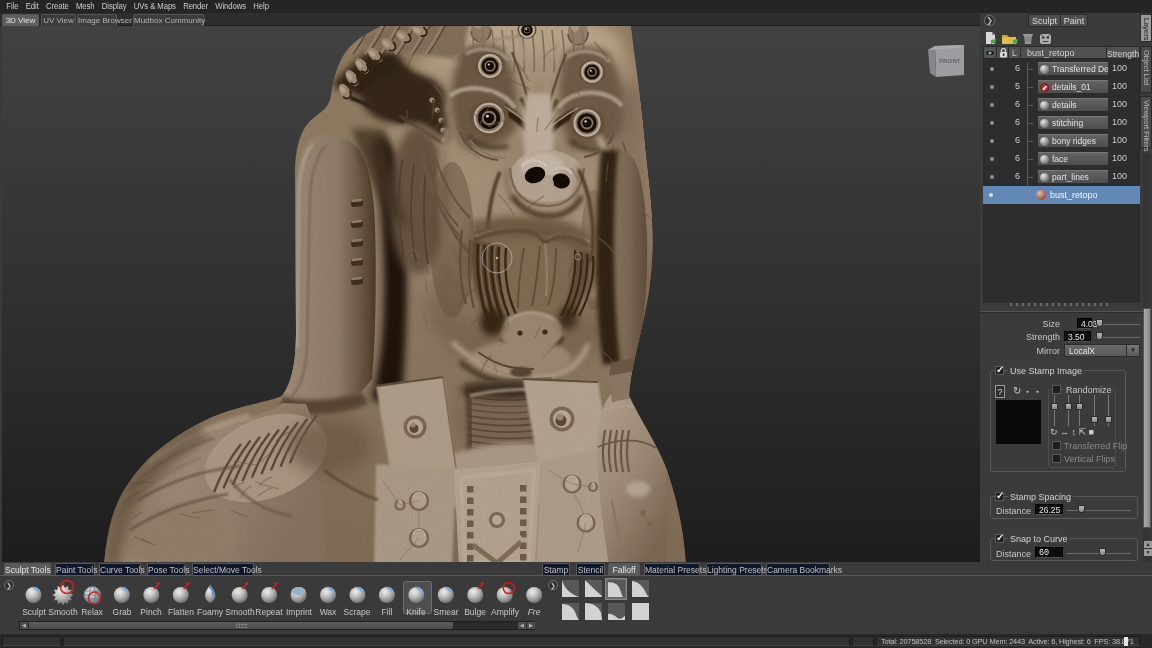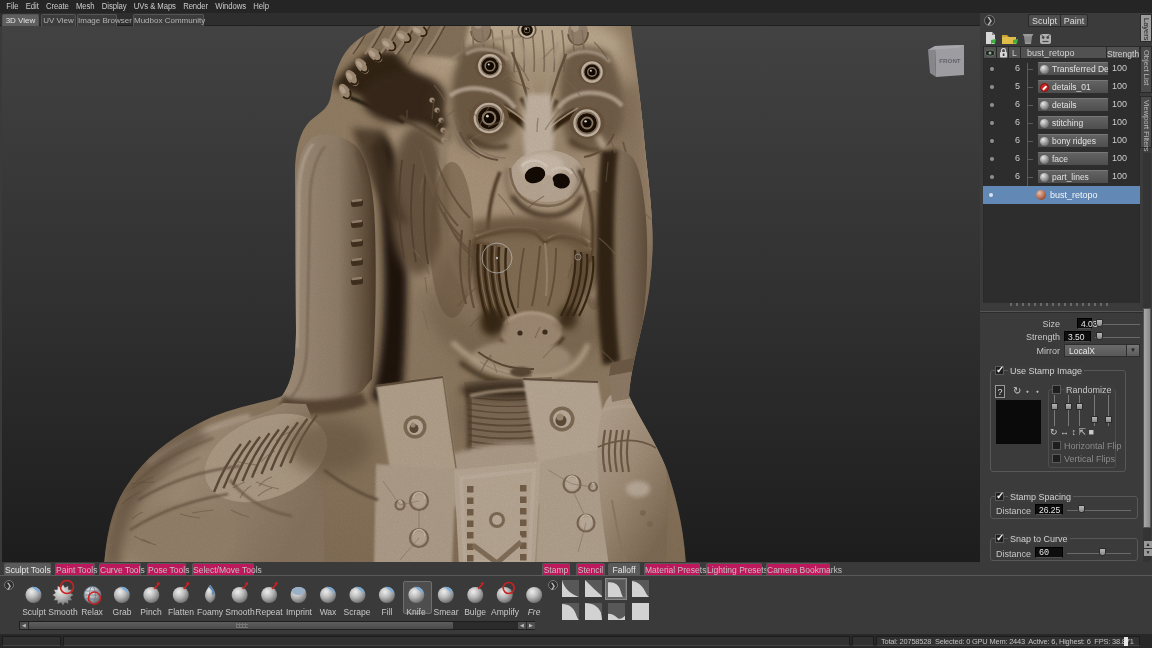--- a/index.html
+++ b/index.html
@@ -11,21 +11,21 @@
   #menubar{left:0;top:0;width:1152px;height:13px;color:#cbcbcb;font-size:8.5px;letter-spacing:-0.1px;line-height:13px;transform:scaleX(0.91);transform-origin:0 50%;}
   #menubar span{margin-right:8px;white-space:nowrap;}
   
   #tabrow{left:0;top:13px;width:980px;height:13px;background:#2e2e2e;border-bottom:1px solid #1f1f1f;}
   .ttab{position:absolute;top:1px;height:12px;background:#3c3c3c;border:1px solid #555;border-bottom:none;color:#b4b4b4;font-size:8px;line-height:11px;text-align:center;border-radius:2px 2px 0 0;white-space:nowrap;}
   .ttab.act{background:#5f5f5f;color:#e2e2e2;}
   
   #vp{left:2px;top:26px;width:978px;height:536px;background:linear-gradient(#424242,#2f2f2f 55%,#1d1d1d);overflow:hidden;}
   
   #tray{left:0;top:562px;width:1152px;height:72px;background:#3a3a3a;}
-  .btab{position:absolute;top:1px;height:13px;background:#be185d;border:1px solid #585858;border-bottom:none;color:#c0c0c0;font-size:8.5px;line-height:12px;text-align:center;border-radius:2px 2px 0 0;white-space:nowrap;}
+  .btab{position:absolute;top:1px;height:13px;background:#0f172a;border:1px solid #585858;border-bottom:none;color:#c0c0c0;font-size:8.5px;line-height:12px;text-align:center;border-radius:2px 2px 0 0;white-space:nowrap;}
   .btab.act{background:#5a5a5a;color:#e8e8e8;}
   .toolname{position:absolute;top:45px;width:40px;text-align:center;color:#c8c8c8;font-size:8.5px;white-space:nowrap;}
   
   #status{left:0;top:634px;width:1152px;height:14px;background:#282828;}
   .sseg{position:absolute;top:2px;height:10px;background:#313131;border:1px solid #1c1c1c;border-bottom-color:#454545;}
   
   #rpanel{left:980px;top:13px;width:172px;height:549px;background:#3b3b3b;}
   .rbtn{position:absolute;background:#4e4e4e;border:1px solid #292929;color:#dcdcdc;font-size:9px;text-align:center;}
   .lrow{position:absolute;left:4px;width:156px;height:18px;}
   .lbtn{position:absolute;left:53px;top:2px;width:72px;height:14px;background:linear-gradient(#636363,#4e4e4e);border:1px solid #2e2e2e;border-top-color:#787878;border-radius:2px;color:#e2e2e2;font-size:8.5px;line-height:13px;padding-left:14px;white-space:nowrap;overflow:hidden;}
@@ -669,21 +669,21 @@
 <div class="abs" style="left:88px;top:382px;width:1px;height:31px;background:#7a7a7a;"></div>
 <div class="abs" style="left:85px;top:390px;width:7px;height:7px;background:linear-gradient(#b5b5b5,#888);border:1px solid #2a2a2a;border-radius:1px;"></div>
 <div class="abs" style="left:99px;top:382px;width:1px;height:31px;background:#7a7a7a;"></div>
 <div class="abs" style="left:96px;top:390px;width:7px;height:7px;background:linear-gradient(#b5b5b5,#888);border:1px solid #2a2a2a;border-radius:1px;"></div>
 <div class="abs" style="left:114px;top:382px;width:1px;height:31px;background:#7a7a7a;"></div>
 <div class="abs" style="left:111px;top:403px;width:7px;height:7px;background:linear-gradient(#b5b5b5,#888);border:1px solid #2a2a2a;border-radius:1px;"></div>
 <div class="abs" style="left:128px;top:382px;width:1px;height:31px;background:#7a7a7a;"></div>
 <div class="abs" style="left:125px;top:403px;width:7px;height:7px;background:linear-gradient(#b5b5b5,#888);border:1px solid #2a2a2a;border-radius:1px;"></div>
 <div class="abs" style="left:70px;top:414px;width:66px;height:10px;color:#ccc;font-size:9px;line-height:10px;">↻&nbsp;↔&nbsp;↕&nbsp;⇱&nbsp;■</div>
 <div class="cb" style="left:72px;top:428px;"></div>
-<div class="glabel dim" style="left:84px;top:428px;">Horizontal Flip</div>
+<div class="glabel dim" style="left:84px;top:428px;">Transferred Flip</div>
 <div class="cb" style="left:72px;top:441px;"></div>
 <div class="glabel dim" style="left:84px;top:441px;">Vertical Flips</div>
 <div class="grp" style="left:10px;top:483px;width:148px;height:23px;"></div>
 <div class="cb on" style="left:15px;top:479px;"></div>
 <div class="glabel" style="left:28px;top:479px;background:#3d3d3d;padding:0 2px;">Stamp Spacing</div>
 <div class="abs" style="left:16px;top:493px;color:#c6c6c6;font-size:9px;">Distance</div>
 <div class="inp" style="left:55px;top:491px;width:28px;">26.25</div>
 <div class="slid" style="left:87px;top:497px;width:64px;"></div>
 <div class="shandle" style="left:98px;top:492px;"></div>
 <div class="grp" style="left:10px;top:525px;width:148px;height:23px;"></div>

